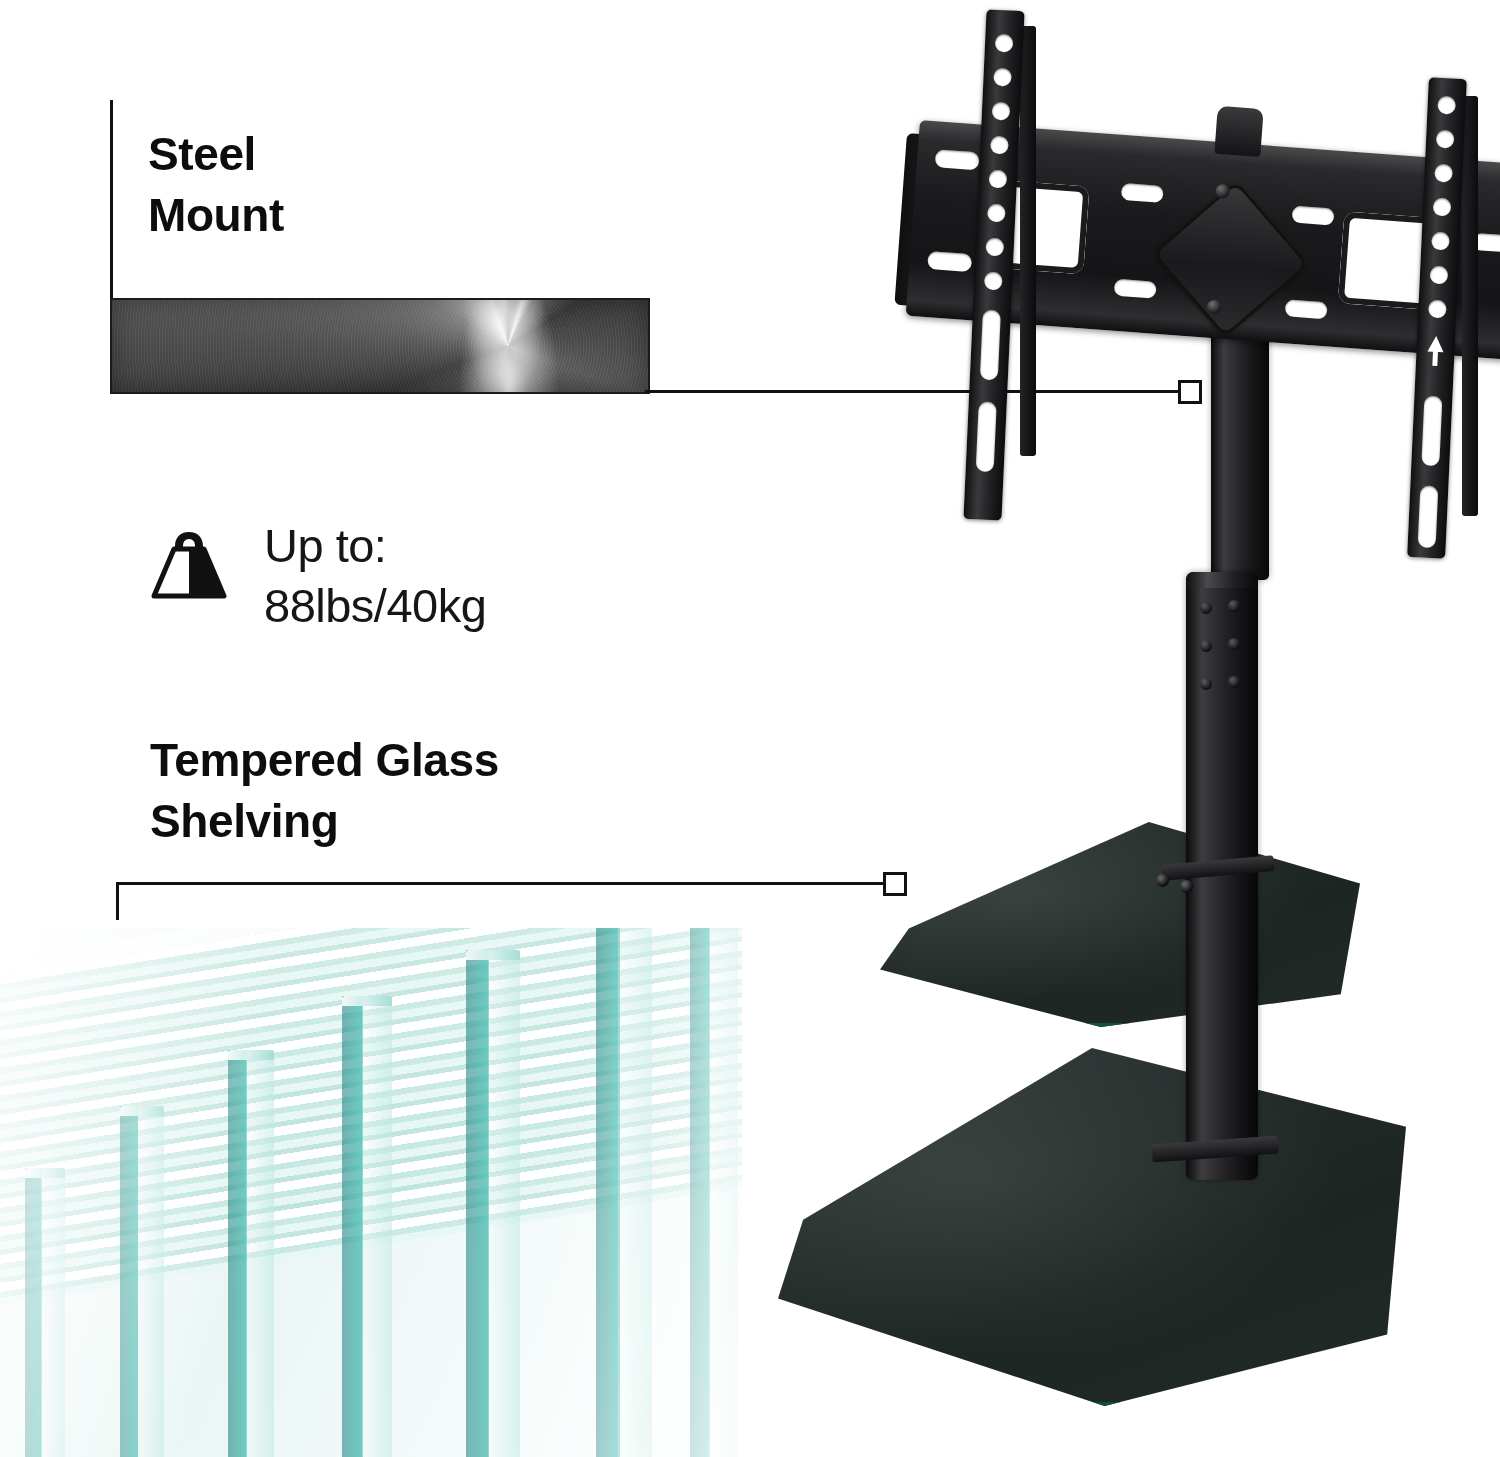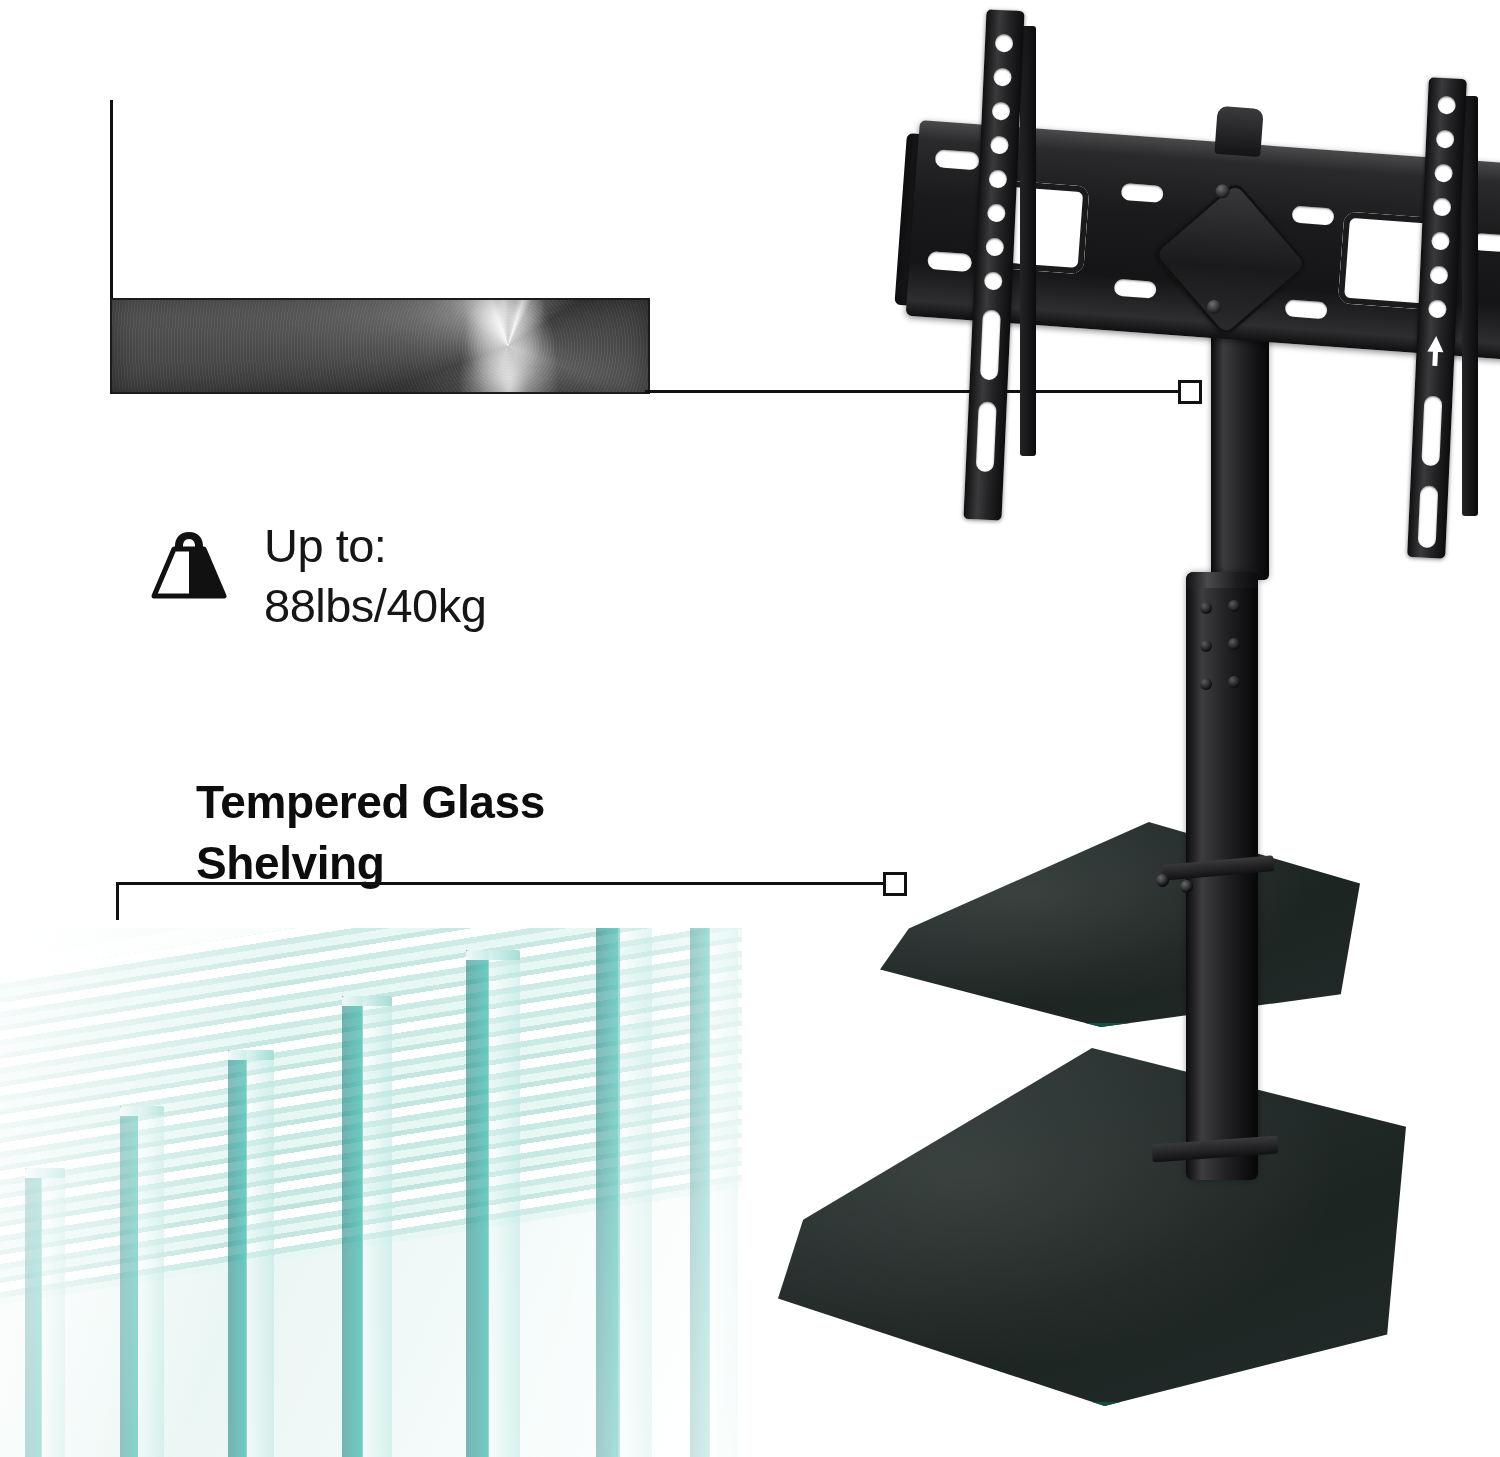--- a/index.html
+++ b/index.html
@@ -62,23 +62,23 @@
   .weight-row{position:absolute;left:150px;top:516px;}
   .weight-icon{position:absolute;left:0;top:12px;width:78px;height:74px;}
   .weight-text{
     position:absolute;left:114px;top:0px;
     font-size:47px;line-height:1.28;font-weight:400;color:#161616;
     letter-spacing:-0.5px;white-space:pre-line;
   }
 
   
   .callout3-title{
-    position:absolute;left:150px;top:772px;
+    position:absolute;left:150px;top:730px;
     font-size:46px;line-height:1.32;font-weight:700;color:#0d0d0d;
-    letter-spacing:-0.4px;white-space:pre-line;margin-left:46px;
+    letter-spacing:-0.4px;white-space:pre-line;
   }
   .callout3-vline{
     position:absolute;left:116px;top:882px;width:3px;height:38px;background:#111;
   }
   .callout3-hline{
     position:absolute;left:116px;top:882px;width:770px;height:3px;background:#111;
   }
   #marker-glass{left:883px;top:872px;}
 
   
@@ -264,20 +264,22 @@
     position:absolute;height:7px;border-radius:4px;background:rgba(255,255,255,.55);
   }
 </style>
 </head>
 <body>
 
 <div id="stage">
 
   <div class="callout1-vline"></div>
 
+  <div class="callout1-title">Steel
+Mount</div>
 
   <div class="steel-swatch"></div>
 
   <div class="callout1-hline"></div>
 
   <div class="marker-sq" id="marker-steel"></div>
 
   <div class="weight-row">
     <svg class="weight-icon" viewBox="0 0 78 74">
       <path d="M39 4 C30 4 25 10 25 18 L25 22 L33 22 L33 18 C33 14 35 11 39 11 C43 11 45 14 45 18 L45 22 L53 22 L53 18 C53 10 48 4 39 4 Z" fill="#111"></path>

